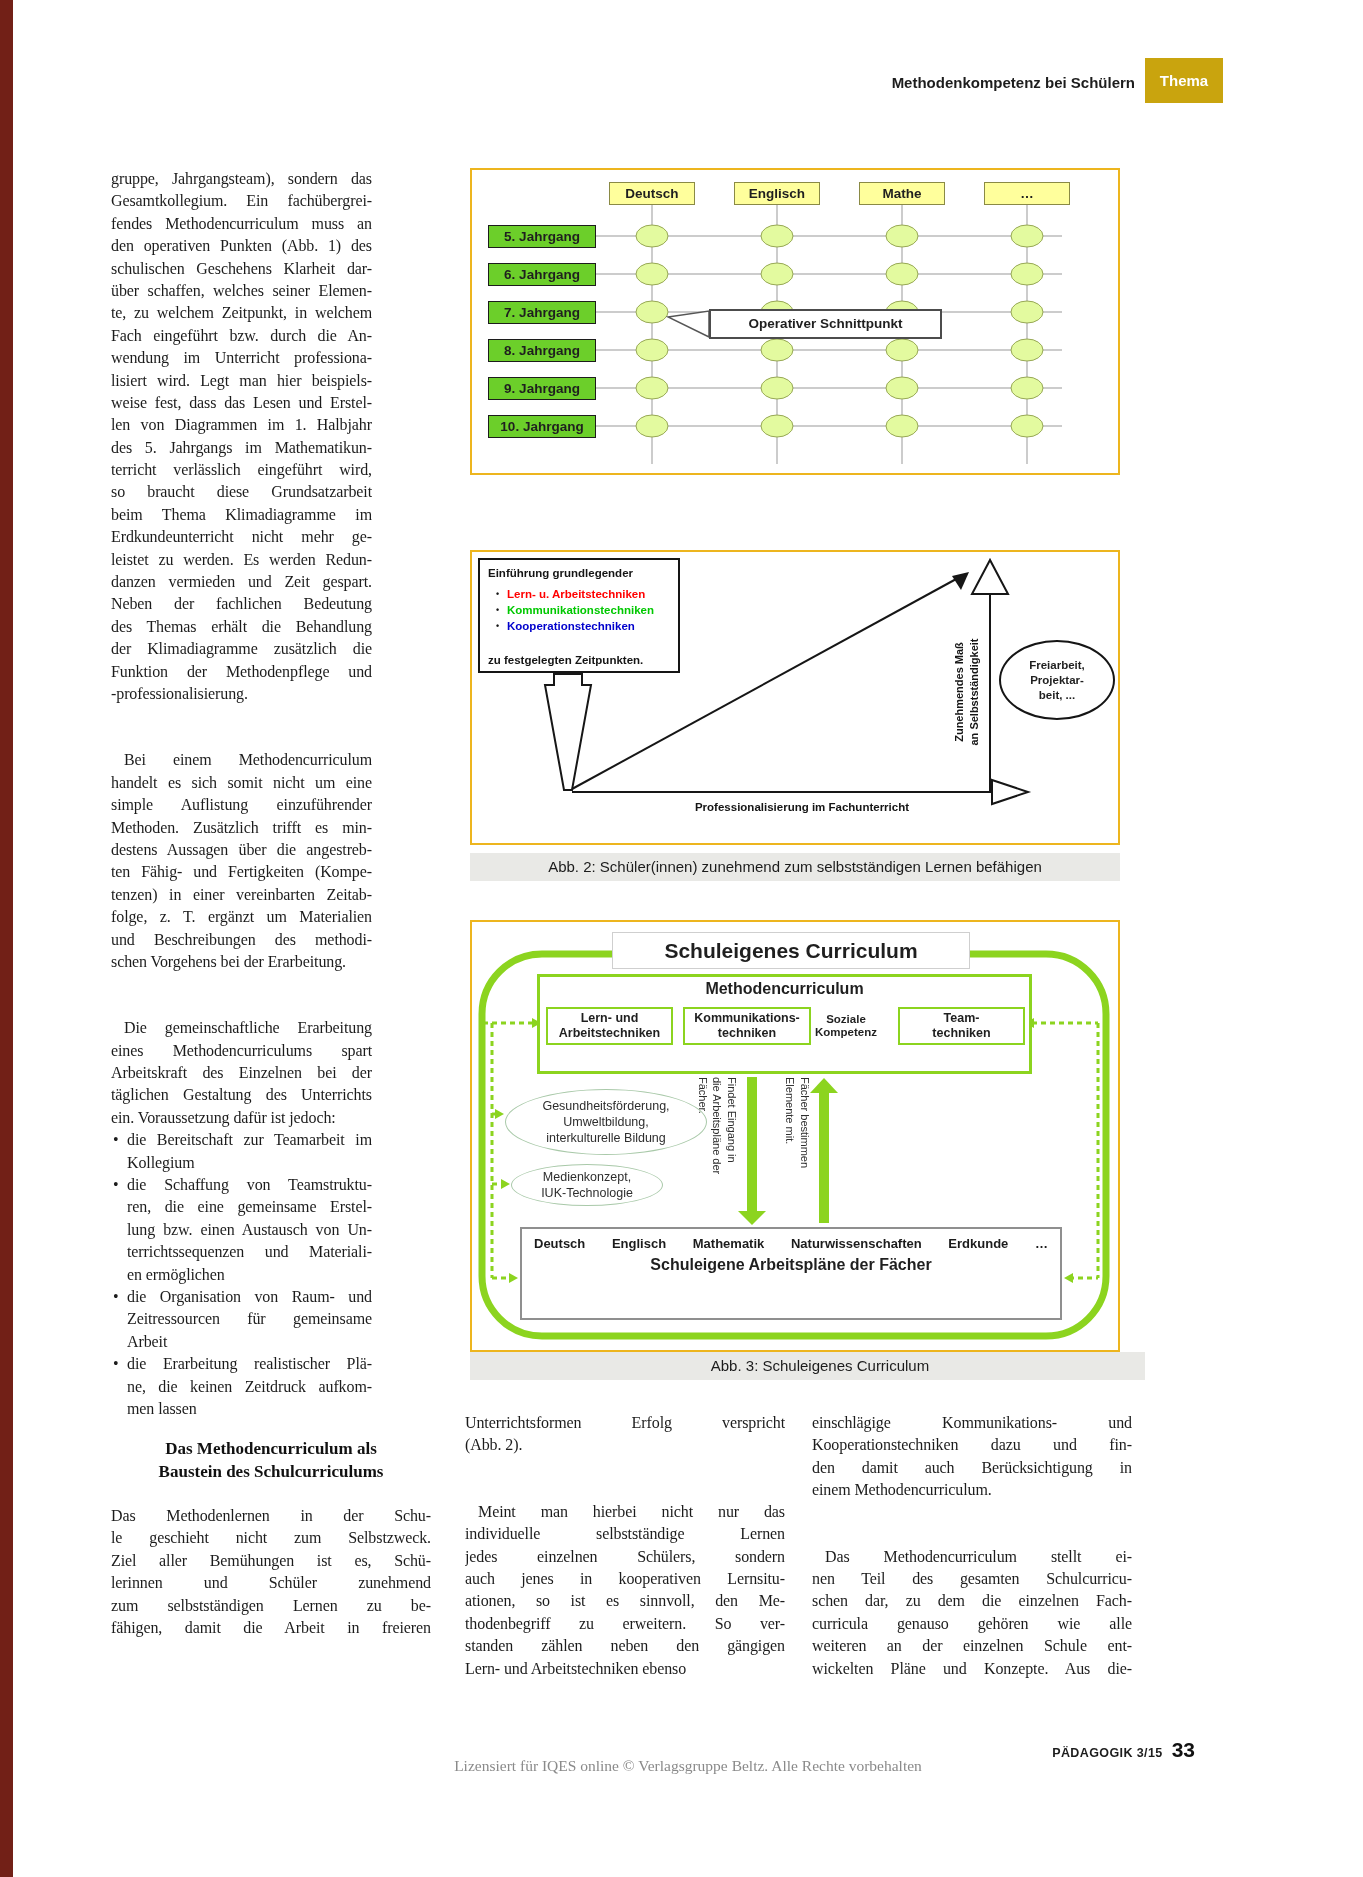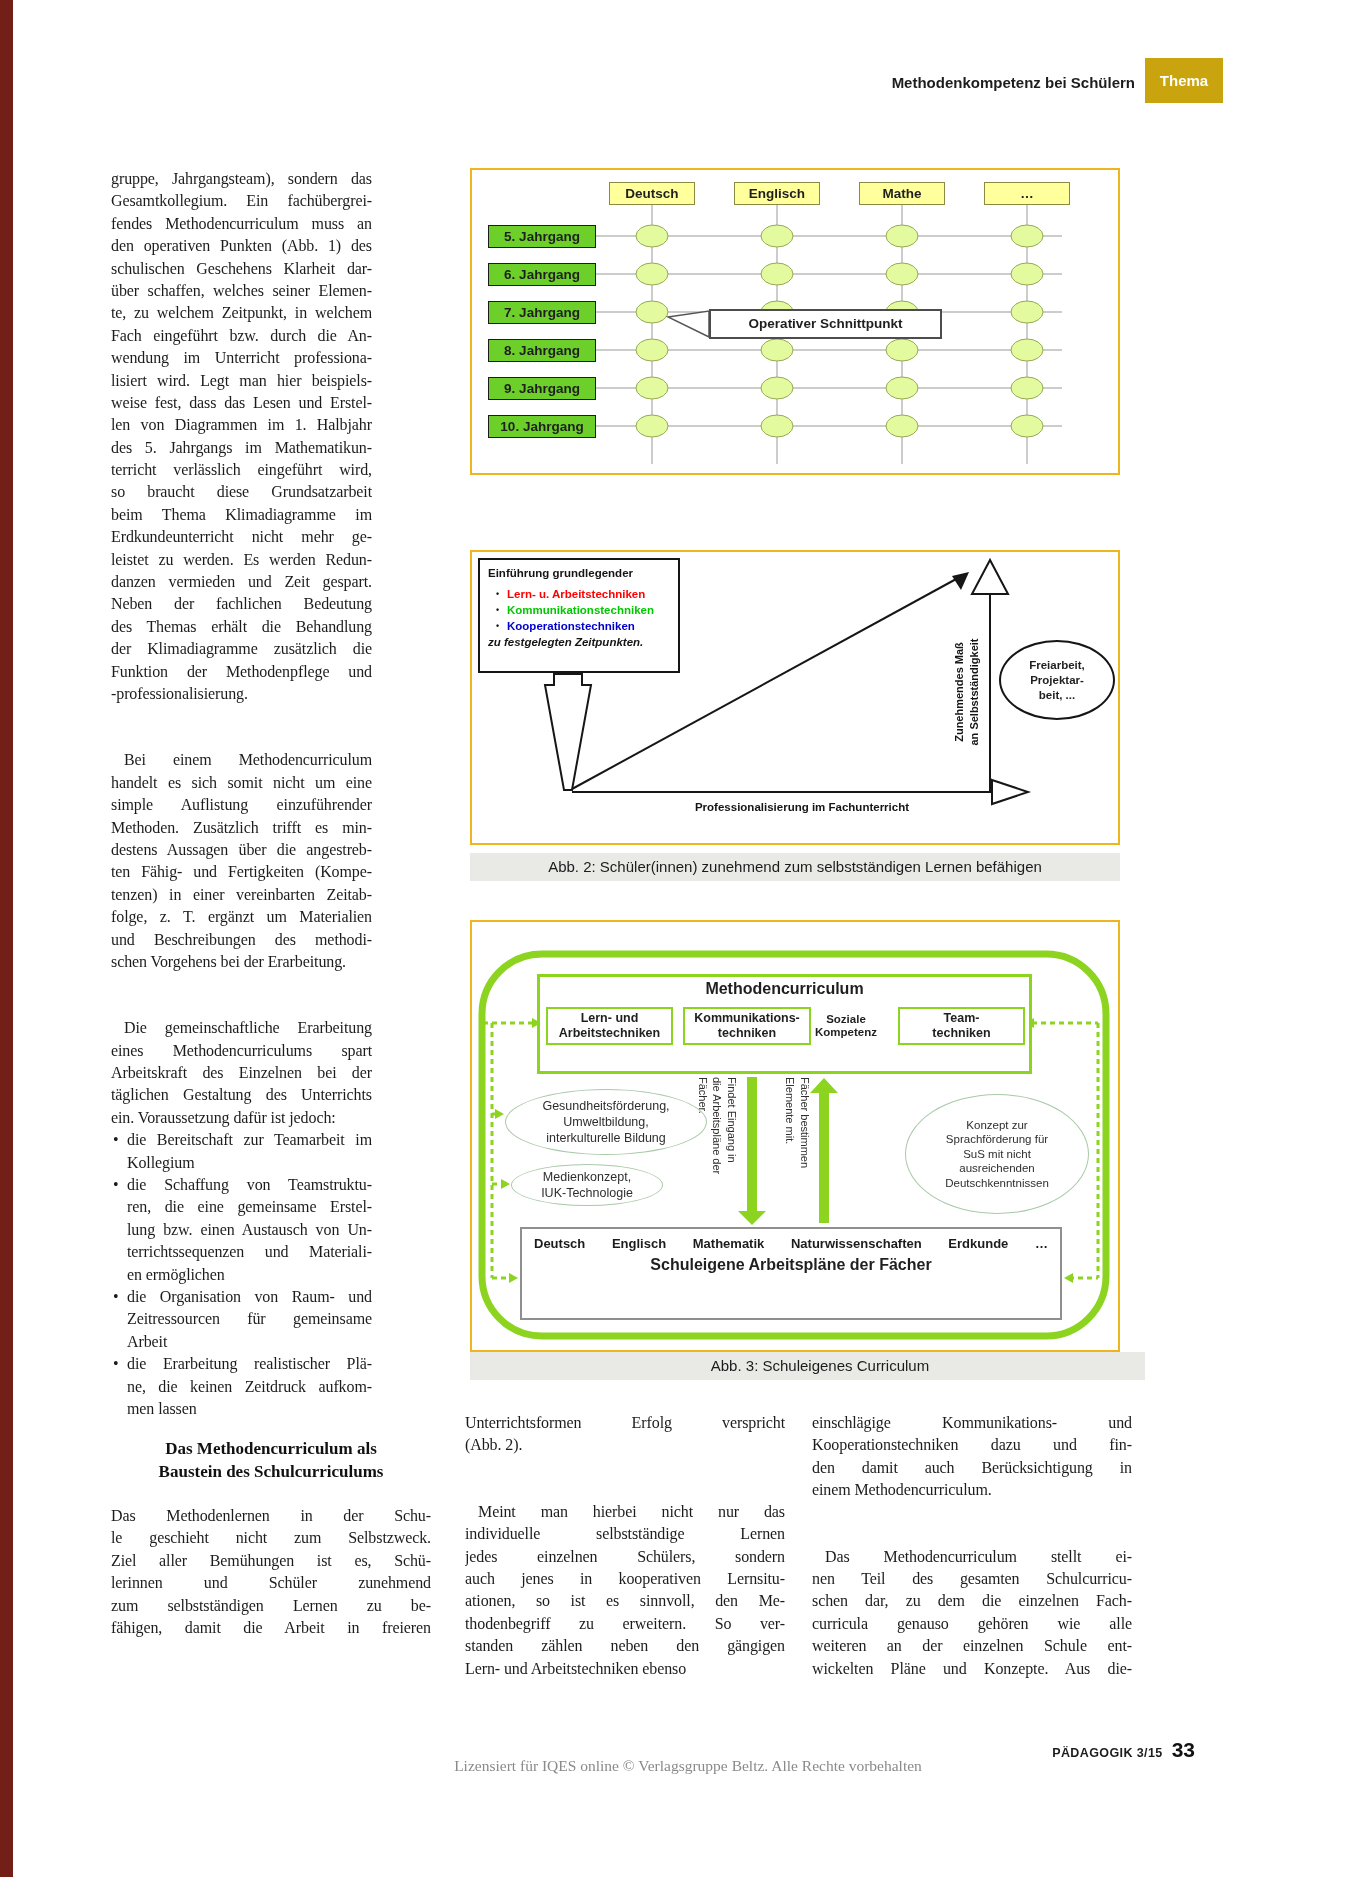--- a/index.html
+++ b/index.html
@@ -40,21 +40,21 @@
              font:bold 13.5px/21px "Liberation Sans",sans-serif; text-align:center; box-sizing:border-box; }
   .f1-row  { position:absolute; left:16px; width:108px; height:23px; background:#6CCF2A; border:1px solid #1c1c1c;
              font:bold 13.5px/21px "Liberation Sans",sans-serif; text-align:center; box-sizing:border-box; }
   .f1-callout { position:absolute; left:237px; top:139px; width:233px; height:30px; background:#fff;
              border:2px solid #4c4c4c; font:bold 13.5px/26px "Liberation Sans",sans-serif; text-align:center; box-sizing:border-box; }
 
   
   #f2-box { position:absolute; left:6px; top:6px; width:202px; height:115px; border:2px solid #151515;
             box-sizing:border-box; padding:7px 4px 0 8px; font-family:"Liberation Sans",sans-serif; background:#fff; }
   #f2-intro { font-weight:bold; font-size:11.5px; color:#151515; margin-bottom:7px; }
-  #f2-outro { font-weight:bold; font-size:11.5px; color:#151515; margin-top:2px;font-style:italic; }
+  #f2-outro { font-weight:bold; font-size:11.5px; color:#151515; margin-top:20px; }
   .f2-item { display:flex; font-weight:bold; font-size:11.5px; line-height:16px; }
   .f2-item .bu { width:19px; text-align:center; color:#151515; font-size:9px; line-height:16px; }
   #f2-ylabel { position:absolute; left:411px; top:124px; width:170px; height:32px; transform:rotate(-90deg);
                text-align:center; font:bold 11px/15px "Liberation Sans",sans-serif; white-space:pre-line; color:#151515; }
   #f2-ell { position:absolute; left:527px; top:88px; width:116px; height:80px; border:2px solid #151515; border-radius:50%;
             display:flex; align-items:center; justify-content:center; text-align:center;
             font:bold 11.5px/15px "Liberation Sans",sans-serif; white-space:pre-line; box-sizing:border-box; }
   #f2-xlabel { position:absolute; left:120px; top:249px; width:420px; text-align:center;
                font:bold 11.5px "Liberation Sans",sans-serif; color:#151515; }
 
@@ -306,30 +306,26 @@
       <line x1="343" y1="101" x2="338" y2="101" stroke="#69A11E" stroke-width="2"></line>
       <polygon points="333,101 342,96 342,106" fill="#69A11E"></polygon>
       <line x1="404" y1="101" x2="414" y2="101" stroke="#69A11E" stroke-width="2"></line>
       <polygon points="421,101 412,96 412,106" fill="#69A11E"></polygon>
     </svg>
     <div class="f3-ell" id="f3-ell1" style="left:33px; top:167px; width:202px; height:66px;">Gesundheitsförderung,
 Umweltbildung,
 interkulturelle Bildung</div>
     <div class="f3-ell" id="f3-ell2" style="left:39px; top:242px; width:152px; height:42px;">Medienkonzept,
 IUK-Technologie</div>
-    <div class="f3-ell" id="f3-ell3" style="left:433px; top:172px; width:184px; height:120px;">Konzept zur
-Sprachförderung für
-SuS mit nicht
-ausreichenden
-Deutschkenntnissen</div>
     <div class="f3-v" style="left:170px; top:208px; width:150px; height:44px;">Findet Eingang in
 die Arbeitspläne der
 Fächer.</div>
     <div class="f3-v" style="left:250px; top:215px; width:150px; height:30px;">Fächer bestimmen
 Elemente mit.</div>
+    <div id="f3-title">Schuleigenes Curriculum</div>
     <div id="f3-mc">
       <div id="f3-mctitle">Methodencurriculum</div>
       <div class="f3-box" style="left:6px; top:30px; width:127px; height:38px;">Lern- und
 Arbeitstechniken</div>
       <div class="f3-box" style="left:143px; top:30px; width:128px; height:38px;">Kommunikations-
 techniken</div>
       <div id="f3-soz">Soziale
 Kompetenz</div>
       <div class="f3-box" style="left:358px; top:30px; width:127px; height:38px;">Team-
 techniken</div>

